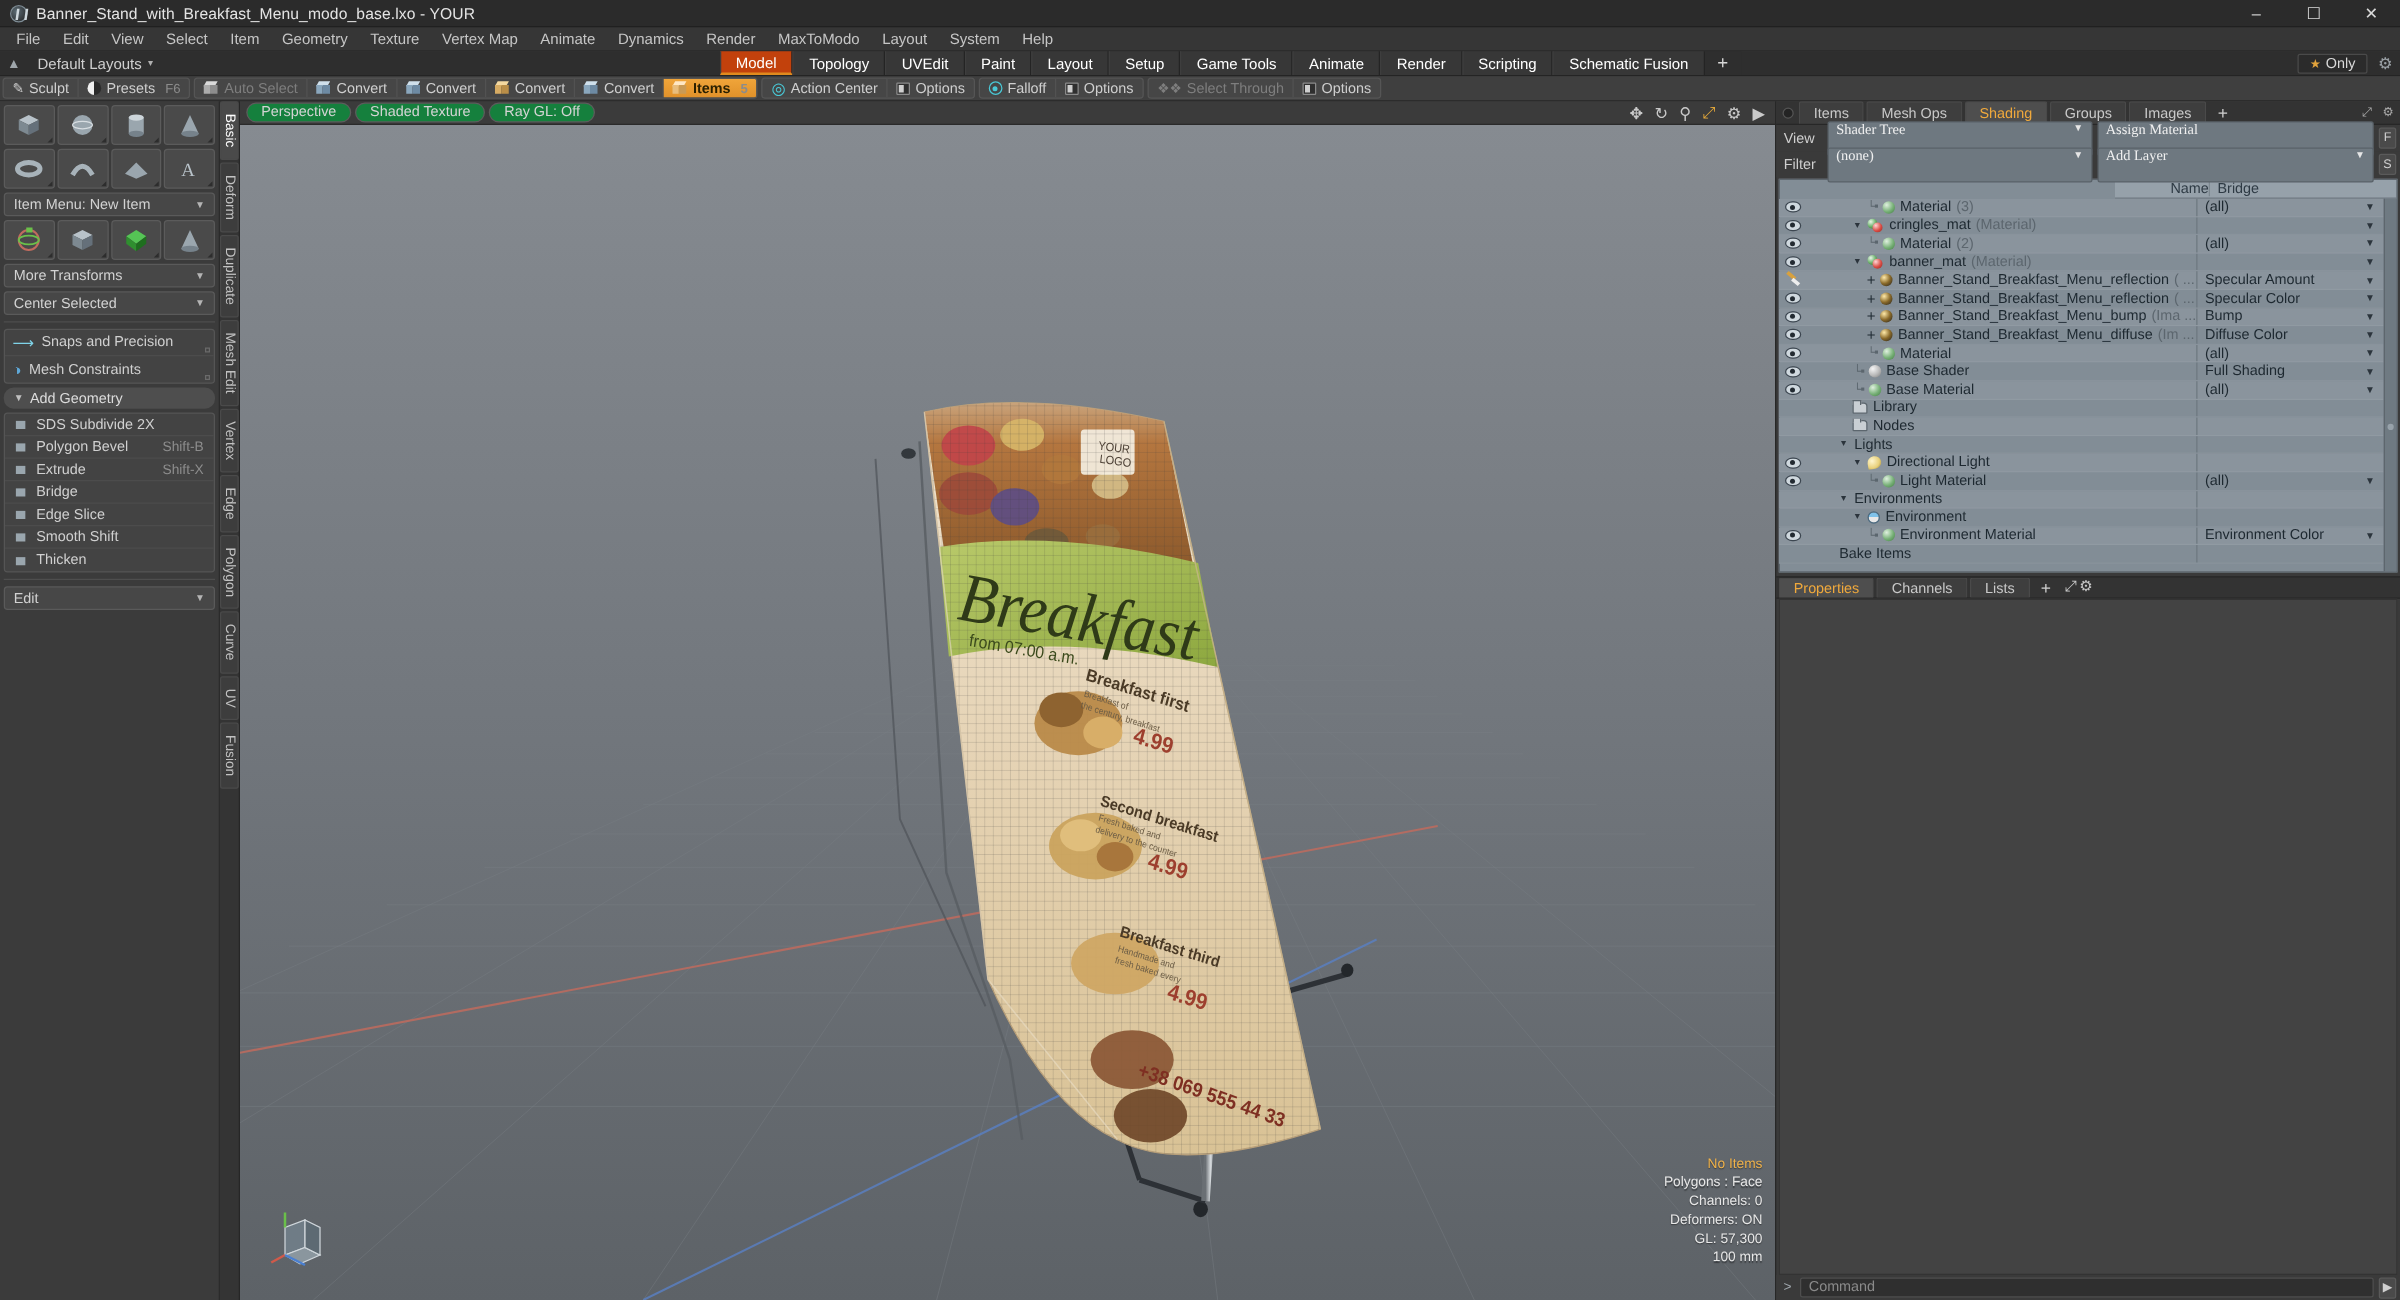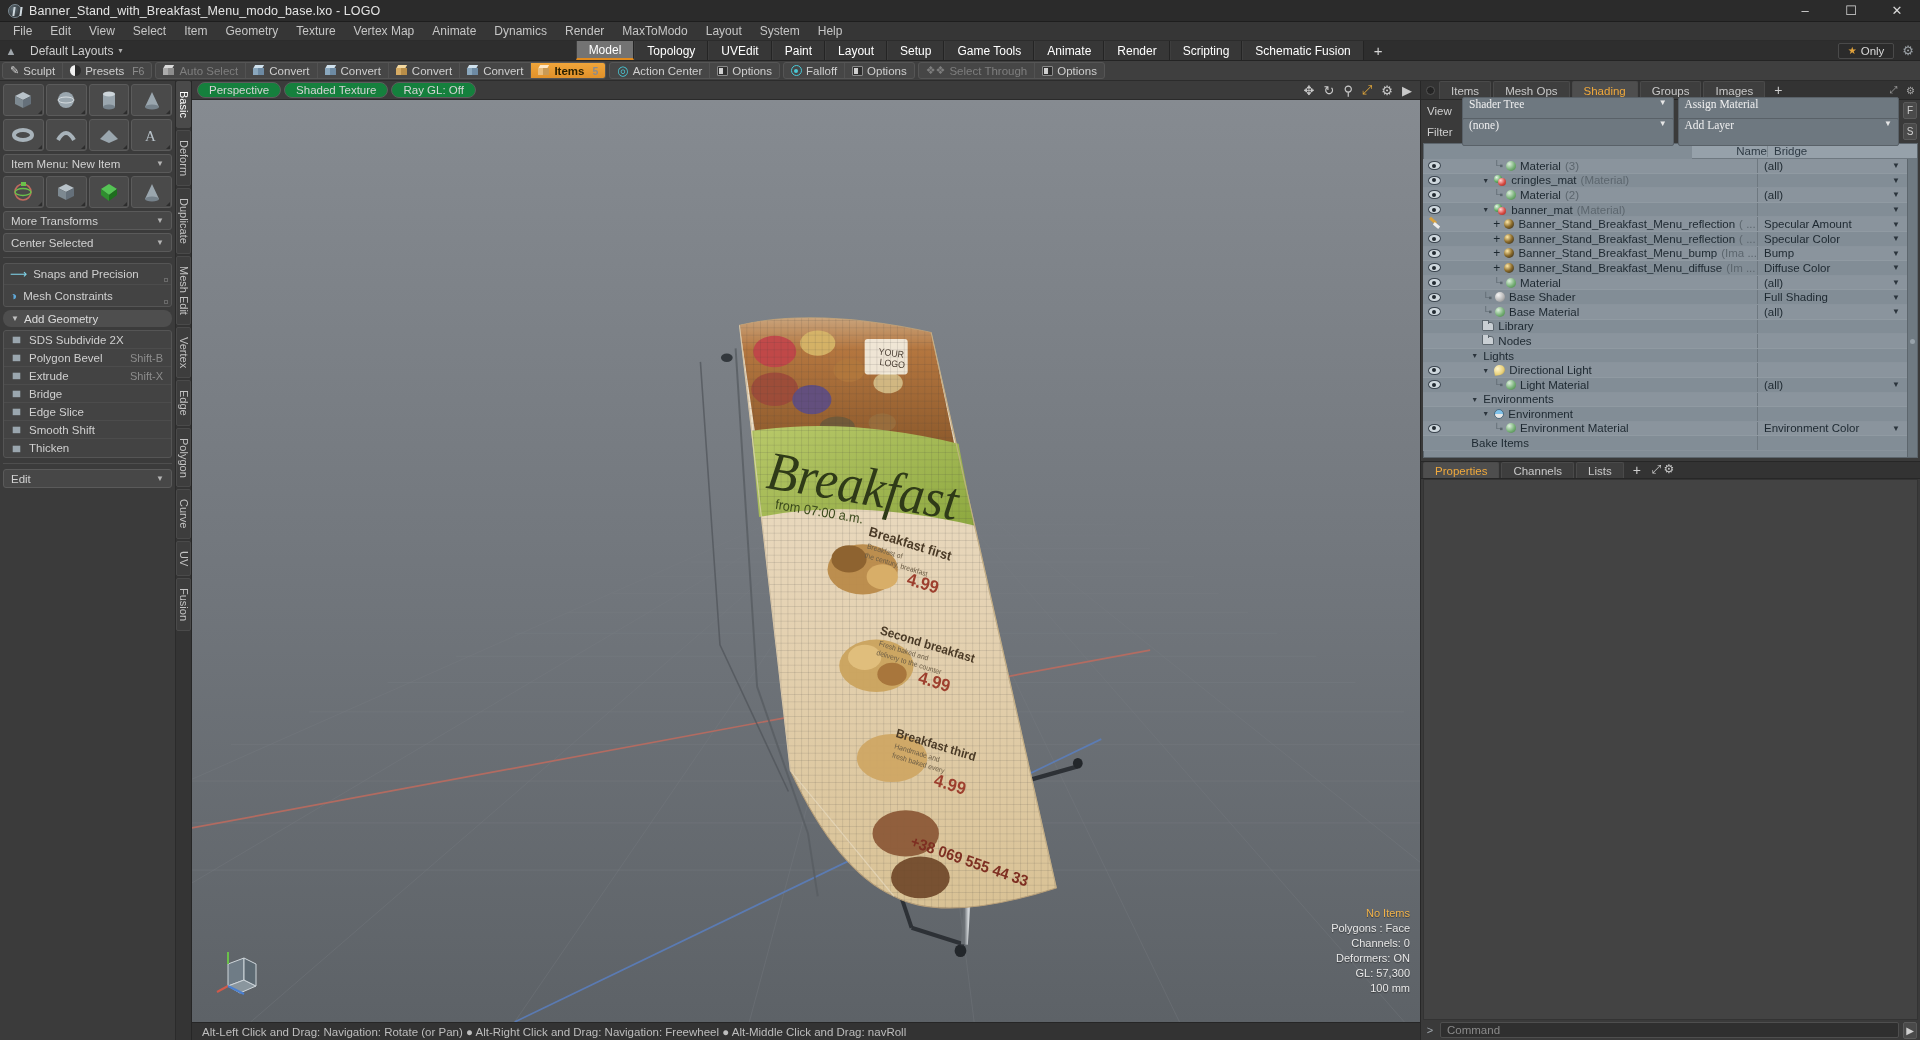--- a/index.html
+++ b/index.html
@@ -27,21 +27,21 @@
 
   
   .layoutrow { height:20px; background:#2e2e2e; display:flex; align-items:stretch;
     flex:0 0 20px; border-bottom:1px solid #242424; }
   .layoutrow .pin { width:22px; display:flex;align-items:center;justify-content:center;color:#9fa6ab;font-size:11px;}
   .layoutrow .deflay { display:flex;align-items:center; padding:0 8px; font-size:12px;color:#cfcfcf;}
   .layoutrow .caret{margin-left:5px;font-size:8px;color:#b0b0b0;}
   .layoutrow .flexgap { flex:1; }
   .ltab { padding:0 12px; display:flex;align-items:center; font-size:12px;color:#ffffff;
     border-left:1px solid #3e3e3e;border-right:1px solid #242424; background:#373737;}
-  .ltab.active { background:#737373; color:#fff; border-bottom:2px solid #e08a1e; }
+  .ltab.active { background:#c2410c; color:#fff; border-bottom:2px solid #e08a1e; }
   .ltab.plus { color:#d6d6d6; font-size:15px; padding:0 10px; background:#2e2e2e;border:none;}
   .layoutrow .right { display:flex; align-items:center; padding-right:6px; gap:8px;}
   .onlybtn { background:#2b2b2b;border:1px solid #4a4a4a;border-radius:2px; padding:1px 9px;
     font-size:11.5px;color:#d9d9d9; display:flex;align-items:center;gap:4px;}
   .onlybtn .star{color:#e2a33c;font-size:10px;}
   .gearico{color:#9aa0a5;font-size:13px;}
 
   
   .toolstrip { height:20px; background:#3f3f3f; display:flex; align-items:stretch;
     flex:0 0 20px; border-bottom:1px solid #2c2c2c; padding:1px 2px; gap:3px; }
@@ -198,21 +198,21 @@
   .cmdline .gt{color:#9fa6ac;font-size:11px;width:12px;text-align:center;}
   .cmdinput{flex:1;height:16px;background:#2f2f2f;border:1px solid #4e4e4e;border-radius:2px;
     color:#9a9a9a;font-size:11.5px;padding:0 6px;font-family:"Liberation Sans",sans-serif;}
   .cmdinput::placeholder{color:#8a8a8a;}
 </style>
 </head>
 <body>
 
 <div class="titlebar">
   <div class="logo"></div>
-  <div class="ttl">Banner_Stand_with_Breakfast_Menu_modo_base.lxo - LOGO</div>
+  <div class="ttl">Banner_Stand_with_Breakfast_Menu_modo_base.lxo - YOUR</div>
   <div class="spacer"></div>
   <div class="winbtn">–</div>
   <div class="winbtn">☐</div>
   <div class="winbtn close">✕</div>
 </div>
 
 <div class="menubar" id="menubar">
     <div class="mi">File</div>
     <div class="mi">Edit</div>
     <div class="mi">View</div>
@@ -712,23 +712,20 @@
       <div class="hud">
         <div class="hl">No Items</div>
         <div>Polygons : Face</div>
         <div>Channels: 0</div>
         <div>Deformers: ON</div>
         <div>GL: 57,300</div>
         <div>100 mm</div>
       </div>
     </div>
 
-    <div class="statline">
-      <span>Alt-Left Click and Drag: Navigation: Rotate (or Pan)  ●  Alt-Right Click and Drag: Navigation: Freewheel  ●  Alt-Middle Click and Drag: navRoll</span>
-    </div>
   </div>
 
   <div class="rightpanel">
     <div class="rtabs" id="rtabs">
       <div class="knob"></div>
     <div class="rtab">Items</div>
         <div class="rtab">Mesh Ops</div>
         <div class="rtab active">Shading</div>
         <div class="rtab">Groups</div>
         <div class="rtab">Images</div>

